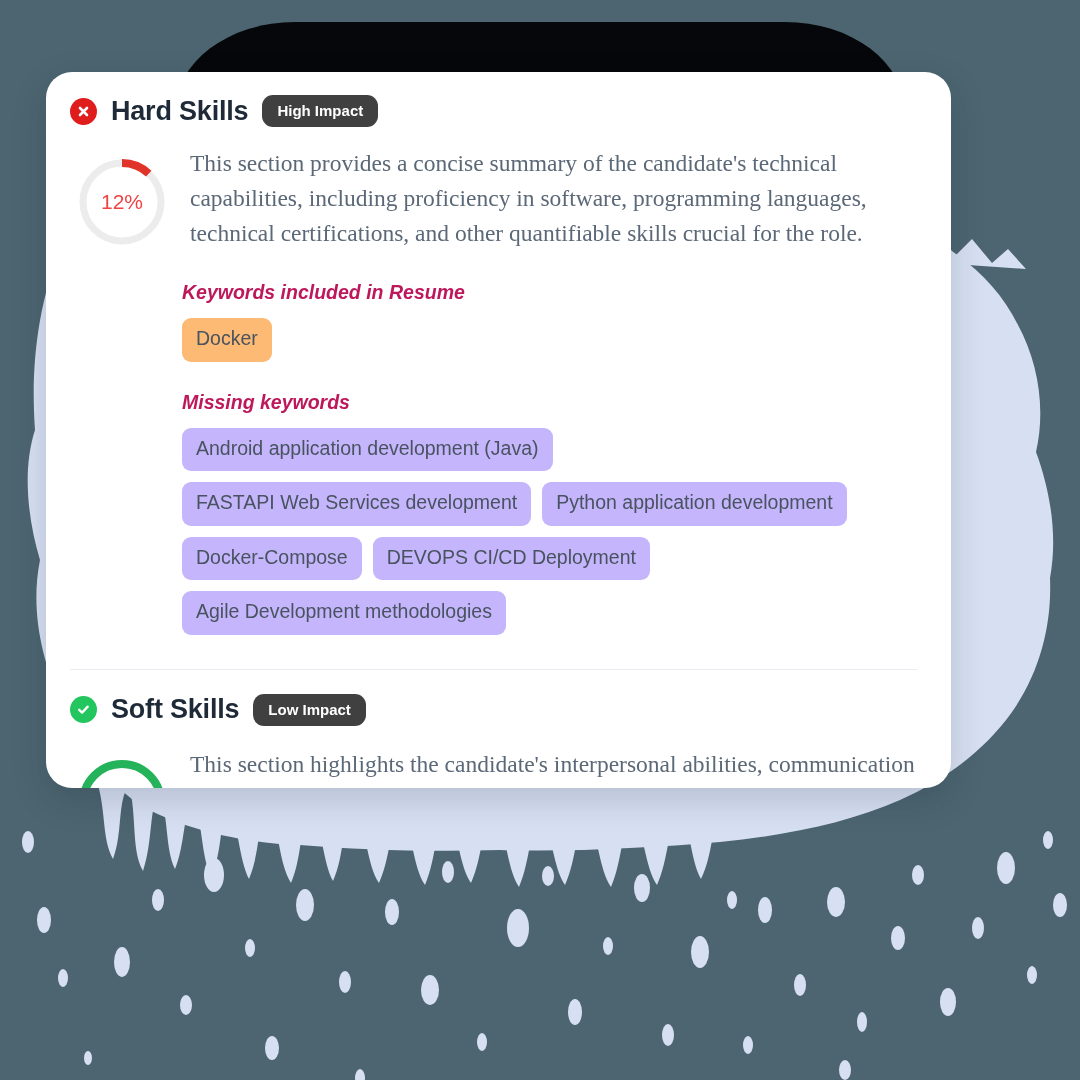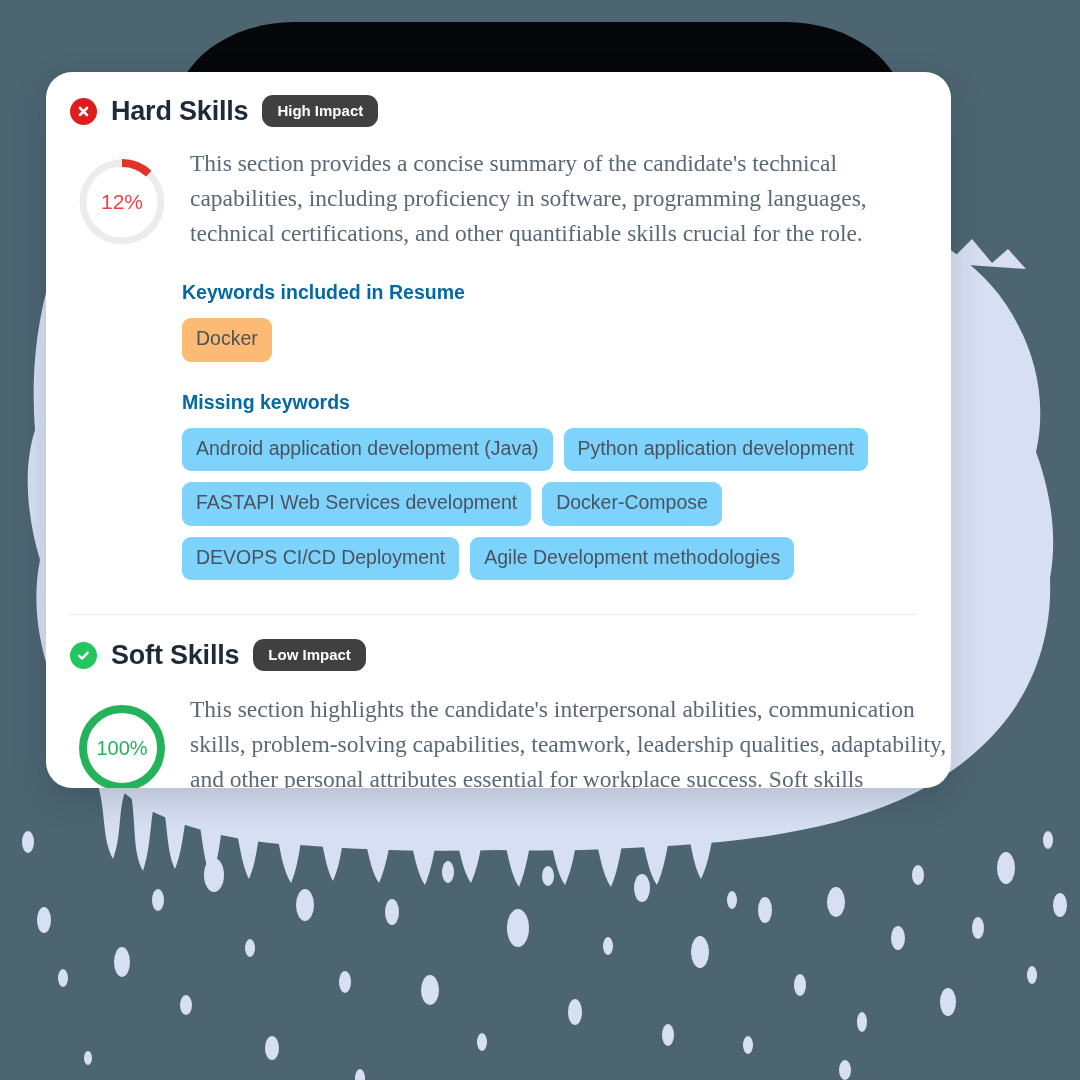--- a/index.html
+++ b/index.html
@@ -135,43 +135,44 @@
     max-width: 810px;
     padding-top: 2px;
     font-family: Liberation Serif, serif;
   }
 
   
   .kw-block { padding-left: 136px; }
   .kw-title {
     font-size: 19.5px;
     font-weight: bold;
-    color: #0369a1;
+    color: #be185d;
     margin-bottom: 14px;
+    font-style: italic;
   }
   .kw-included { padding-top: 30px; }
   .kw-missing { padding-top: 29px; }
 
   .pill-row {
     display: flex;
     flex-wrap: wrap;
     gap: 11px 11px;
     max-width: 700px;
   }
 
   .pill {
     font-size: 19.5px;
     line-height: 1;
     padding: 11px 14px 13px;
     border-radius: 9px;
     color: #49535f;
     white-space: nowrap;
   }
   .pill.green { background: #fdba74; }
-  .pill.pink  { background: #7dd3fc; }
+  .pill.pink  { background: #c4b5fd; }
 
   
   .divider {
     height: 1px;
     background: #e8ebef;
     margin: 34px 34px 0 24px;
   }
 </style>
 </head>
 <body>
@@ -284,22 +285,22 @@
       <div class="kw-title">Keywords included in Resume</div>
       <div class="pill-row" id="included-pills">
           <span class="pill green">Docker</span>
         </div>
     </div>
 
     <div class="kw-block kw-missing">
       <div class="kw-title">Missing keywords</div>
       <div class="pill-row" id="missing-pills">
           <span class="pill pink">Android application development (Java)</span>
+          <span class="pill pink">FASTAPI Web Services development</span>
           <span class="pill pink">Python application development</span>
-          <span class="pill pink">FASTAPI Web Services development</span>
           <span class="pill pink">Docker-Compose</span>
           <span class="pill pink">DEVOPS CI/CD Deployment</span>
           <span class="pill pink">Agile Development methodologies</span>
         </div>
     </div>
   </div>
 
   <div class="divider"></div>
 
   <div>

